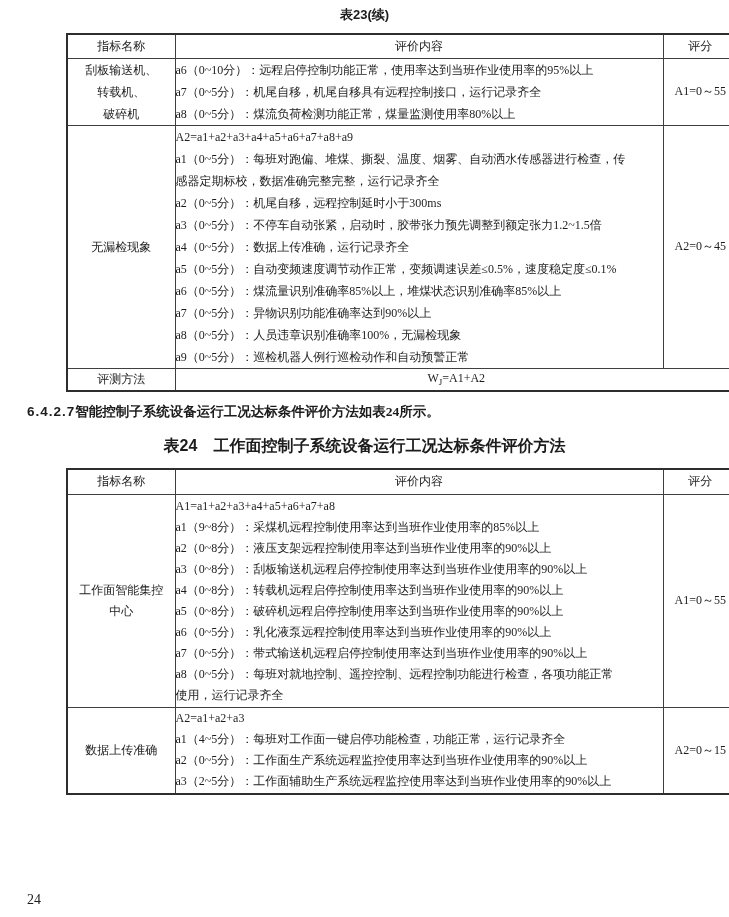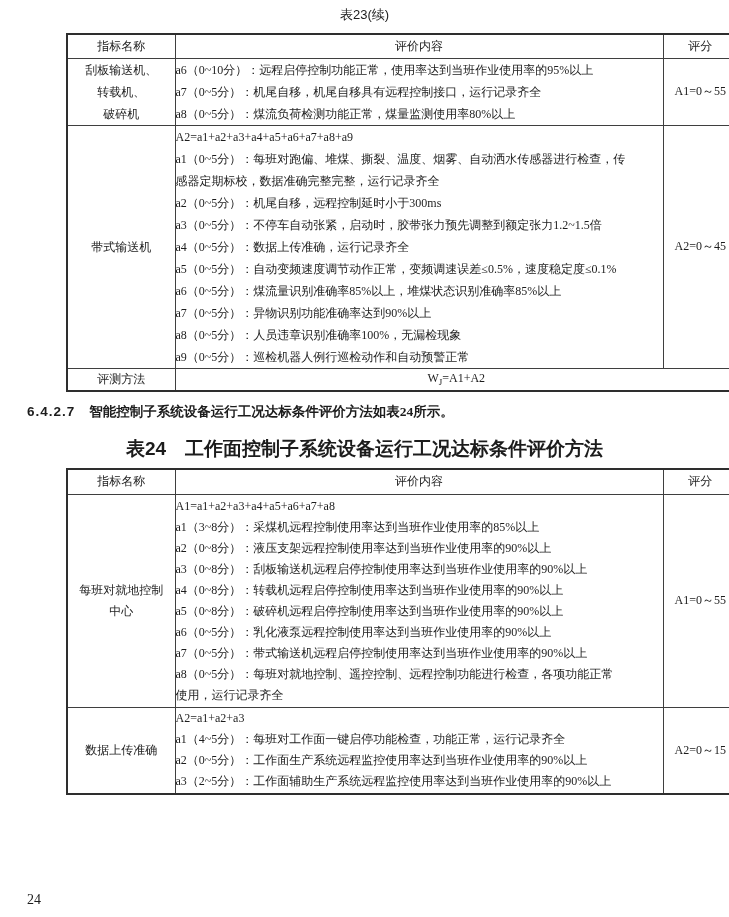--- a/index.html
+++ b/index.html
@@ -4,21 +4,21 @@
 <style>
   * { margin:0; padding:0; box-sizing:border-box; }
   html,body { background:#ffffff; }
   body {
     width:729px; height:917px; position:relative;
     font-family:"Liberation Serif","DejaVu Serif",serif;
     color:#1c1c1c;
   }
   .page-title {
     position:absolute; top:6px; left:0; width:729px;
-    text-align:center; font-weight:normal; font-size:13px;
+    text-align:center; font-weight:bold; font-size:13px;
     font-family:"Liberation Sans","DejaVu Sans",sans-serif;
   }
   .doc-table {
     position:absolute; left:29px; width:671px;
     border-collapse:collapse; table-layout:fixed;margin-left:37px;
   }
   .doc-table td {
     border:1px solid #3f3f3f; vertical-align:middle; padding:0;
     font-size:12px;
   }
@@ -35,25 +35,25 @@
   #table24 .nline { line-height:21px; }
   .score-cell { text-align:center; }
   .method-cell { text-align:center; }
   .method-cell sub { font-size:9px; }
   .section-para {
     position:absolute; top:403px; left:27px; width:690px;
     font-size:13.5px; font-weight:bold; white-space:nowrap;
   }
   .section-num {
     font-family:"Liberation Sans","DejaVu Sans",sans-serif;
-    margin-right:14px; letter-spacing:1px;
+    letter-spacing:1px;
   }
   .table24-title {
     position:absolute; top:436px; left:0; width:729px;
-    text-align:center; font-weight:bold; font-size:19px;
+    text-align:center; font-weight:bold; font-size:16px;
     font-family:"Liberation Sans","DejaVu Sans",sans-serif;
   }
   .page-number {
     position:absolute; left:27px; top:892px; font-size:14px;
   }
 </style>
 </head>
 <body>
 
 <div class="page-title">表23(续)</div>
@@ -78,21 +78,21 @@
     </td>
     <td class="content-cell vmid">
       <div class="cline">a6（0~10分）：远程启停控制功能正常，使用率达到当班作业使用率的95%以上</div>
       <div class="cline">a7（0~5分）：机尾自移，机尾自移具有远程控制接口，运行记录齐全</div>
       <div class="cline">a8（0~5分）：煤流负荷检测功能正常，煤量监测使用率80%以上</div>
     </td>
     <td class="score-cell">A1=0～55</td>
   </tr>
   <tr style="height:241px">
     <td class="name-cell">
-      <div class="nline">带式输送机</div>
+      <div class="nline">无漏检现象</div>
     </td>
     <td class="content-cell vmid">
       <div class="cline">A2=a1+a2+a3+a4+a5+a6+a7+a8+a9</div>
       <div class="cline">a1（0~5分）：每班对跑偏、堆煤、撕裂、温度、烟雾、自动洒水传感器进行检查，传</div>
       <div class="cline">感器定期标校，数据准确完整完整，运行记录齐全</div>
       <div class="cline">a2（0~5分）：机尾自移，远程控制延时小于300ms</div>
       <div class="cline">a3（0~5分）：不停车自动张紧，启动时，胶带张力预先调整到额定张力1.2~1.5倍</div>
       <div class="cline">a4（0~5分）：数据上传准确，运行记录齐全</div>
       <div class="cline">a5（0~5分）：自动变频速度调节动作正常，变频调速误差≤0.5%，速度稳定度≤0.1%</div>
       <div class="cline">a6（0~5分）：煤流量识别准确率85%以上，堆煤状态识别准确率85%以上</div>
@@ -124,26 +124,26 @@
       <col style="width:75px">
     </colgroup>
   <tbody>
       <tr style="height:25px">
     <td class="head-cell">指标名称</td>
     <td class="head-cell">评价内容</td>
     <td class="head-cell">评分</td>
   </tr>
   <tr style="height:213px">
     <td class="name-cell">
-      <div class="nline">每班对就地控制</div>
+      <div class="nline">工作面智能集控</div>
       <div class="nline">中心</div>
     </td>
     <td class="content-cell vmid">
       <div class="cline">A1=a1+a2+a3+a4+a5+a6+a7+a8</div>
-      <div class="cline">a1（3~8分）：采煤机远程控制使用率达到当班作业使用率的85%以上</div>
+      <div class="cline">a1（9~8分）：采煤机远程控制使用率达到当班作业使用率的85%以上</div>
       <div class="cline">a2（0~8分）：液压支架远程控制使用率达到当班作业使用率的90%以上</div>
       <div class="cline">a3（0~8分）：刮板输送机远程启停控制使用率达到当班作业使用率的90%以上</div>
       <div class="cline">a4（0~8分）：转载机远程启停控制使用率达到当班作业使用率的90%以上</div>
       <div class="cline">a5（0~8分）：破碎机远程启停控制使用率达到当班作业使用率的90%以上</div>
       <div class="cline">a6（0~5分）：乳化液泵远程控制使用率达到当班作业使用率的90%以上</div>
       <div class="cline">a7（0~5分）：带式输送机远程启停控制使用率达到当班作业使用率的90%以上</div>
       <div class="cline">a8（0~5分）：每班对就地控制、遥控控制、远程控制功能进行检查，各项功能正常</div>
       <div class="cline">使用，运行记录齐全</div>
     </td>
     <td class="score-cell">A1=0～55</td>

